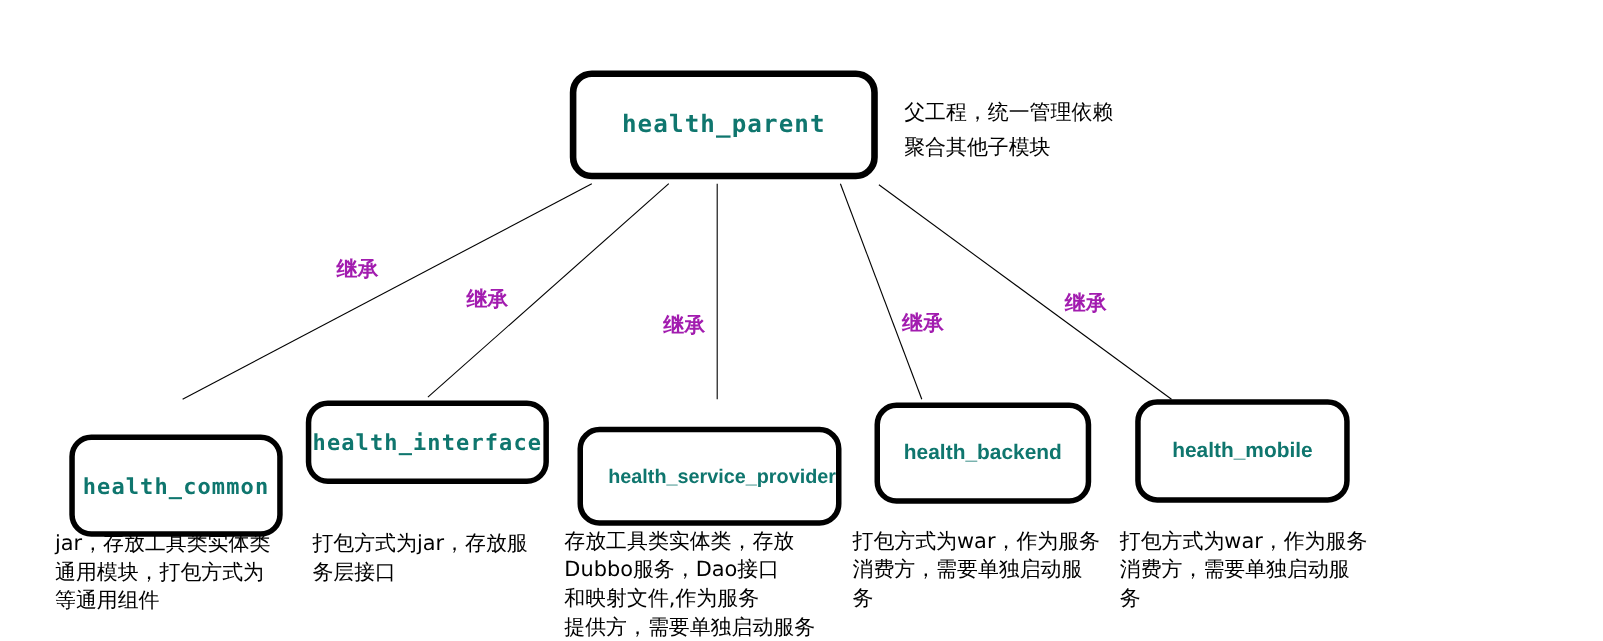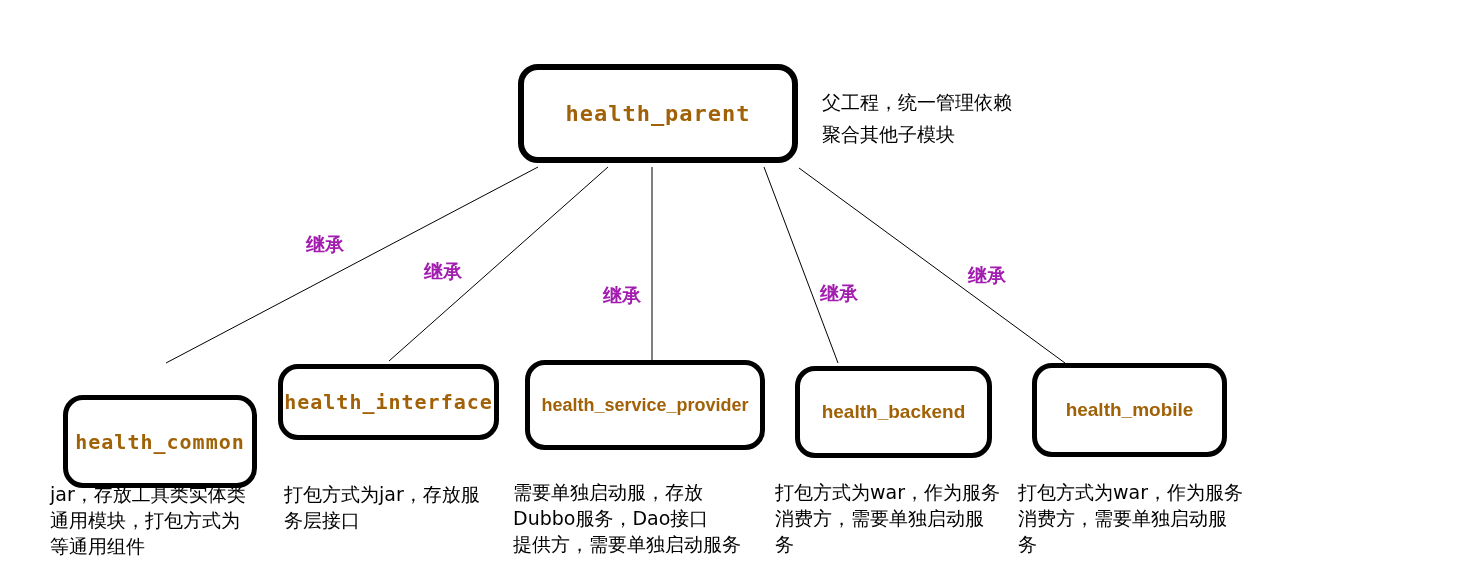--- a/index.html
+++ b/index.html
@@ -20,21 +20,21 @@
   .node {
     position: absolute;
     box-sizing: border-box;
     background: #ffffff;
     border: 5px solid #000000;
     border-radius: 20px;
     display: flex;
     align-items: center;
     justify-content: center;
     z-index: 2;
-    color: #a16207;
+    color: #0f766e;
     font-weight: bold;
     white-space: nowrap;
   }
   .node.mono {
     font-family: "DejaVu Sans Mono", monospace;
     font-size: 20px;
     letter-spacing: 1px;
   }
   .node.parent {
     border-width: 6px;
@@ -86,21 +86,21 @@
     <div class="edge-label" style="left: 968px; top: 263px;">继承</div>
     <div class="node mono parent" style="left: 518px; top: 64px; width: 280px; height: 99px;">
       <span>health_parent</span>
     </div>
     <div class="node mono" style="left: 63px; top: 364px; width: 194px; height: 93px; margin-top: 31px;">
       <span>health_common</span>
     </div>
     <div class="node mono" style="left: 278px; top: 364px; width: 221px; height: 76px;">
       <span>health_interface</span>
     </div>
-    <div class="node sans narrow" style="left: 525px; top: 360px; width: 240px; height: 90px;">
+    <div class="node sans narrow" style="left: 525px; top: 388px; width: 240px; height: 90px; justify-content: flex-end;">
       <span>health_service_provider</span>
     </div>
     <div class="node sans" style="left: 795px; top: 366px; width: 197px; height: 92px;">
       <span>health_backend</span>
     </div>
     <div class="node sans" style="left: 1032px; top: 363px; width: 195px; height: 94px; align-items: center;">
       <span>health_mobile</span>
     </div>
     <div class="ann wide-lh" style="left: 822px; top: 86px;">
       <div>父工程，统一管理依赖</div>
@@ -109,22 +109,23 @@
     <div class="ann" style="left: 50px; top: 481px;">
       <div>jar，存放工具类实体类</div>
       <div>通用模块，打包方式为</div>
       <div>等通用组件</div>
     </div>
     <div class="ann" style="left: 284px; top: 481px;">
       <div>打包方式为jar，存放服</div>
       <div>务层接口</div>
     </div>
     <div class="ann" style="left: 513px; top: 479px;">
-      <div>需要单独启动服，存放</div>
+      <div>存放工具类实体类，存放</div>
       <div>Dubbo服务，Dao接口</div>
+      <div>和映射文件,作为服务</div>
       <div>提供方，需要单独启动服务</div>
     </div>
     <div class="ann" style="left: 775px; top: 479px;">
       <div>打包方式为war，作为服务</div>
       <div>消费方，需要单独启动服</div>
       <div>务</div>
     </div>
     <div class="ann" style="left: 1018px; top: 479px;">
       <div>打包方式为war，作为服务</div>
       <div>消费方，需要单独启动服</div>

